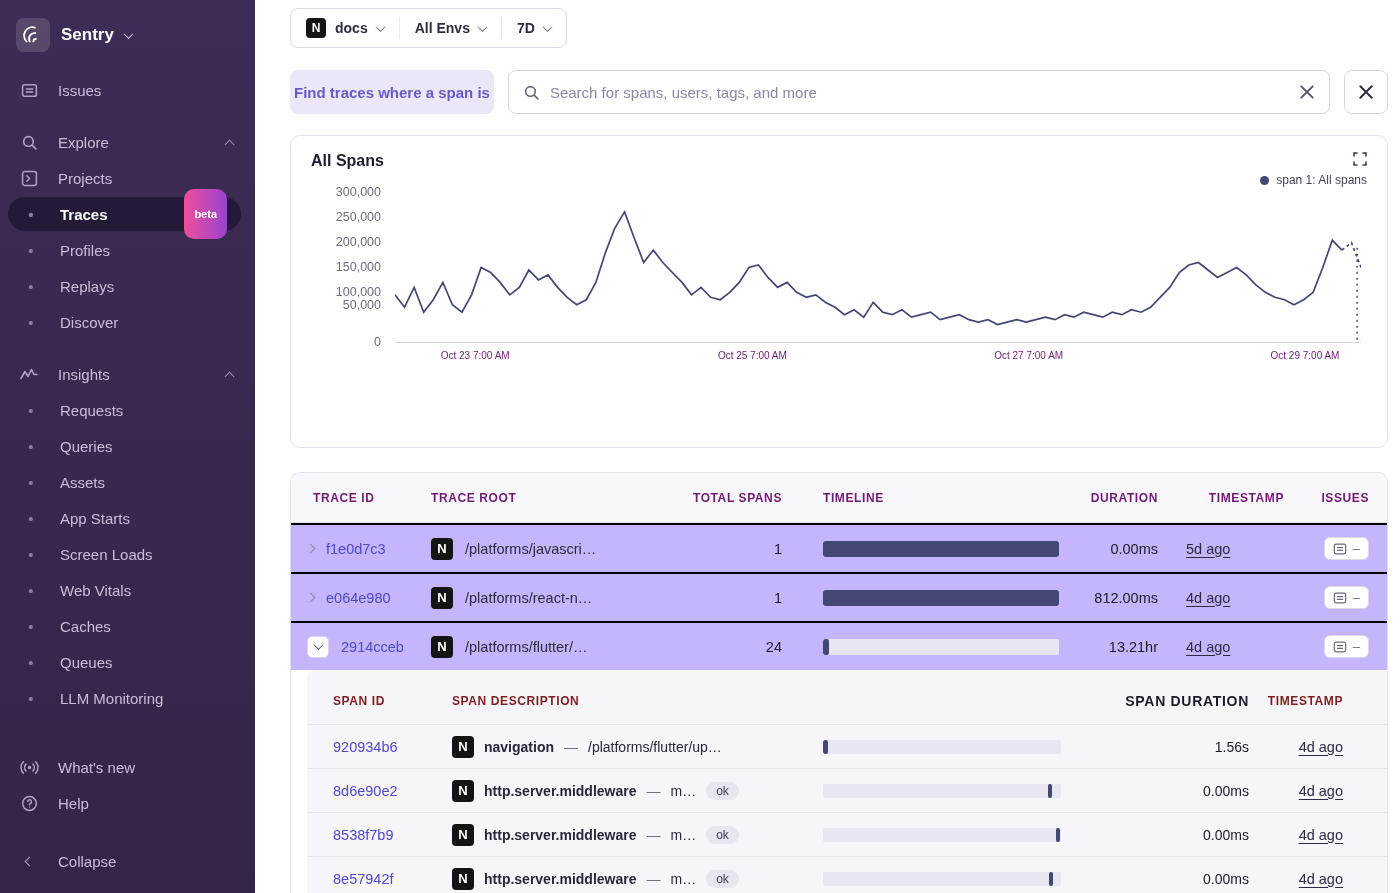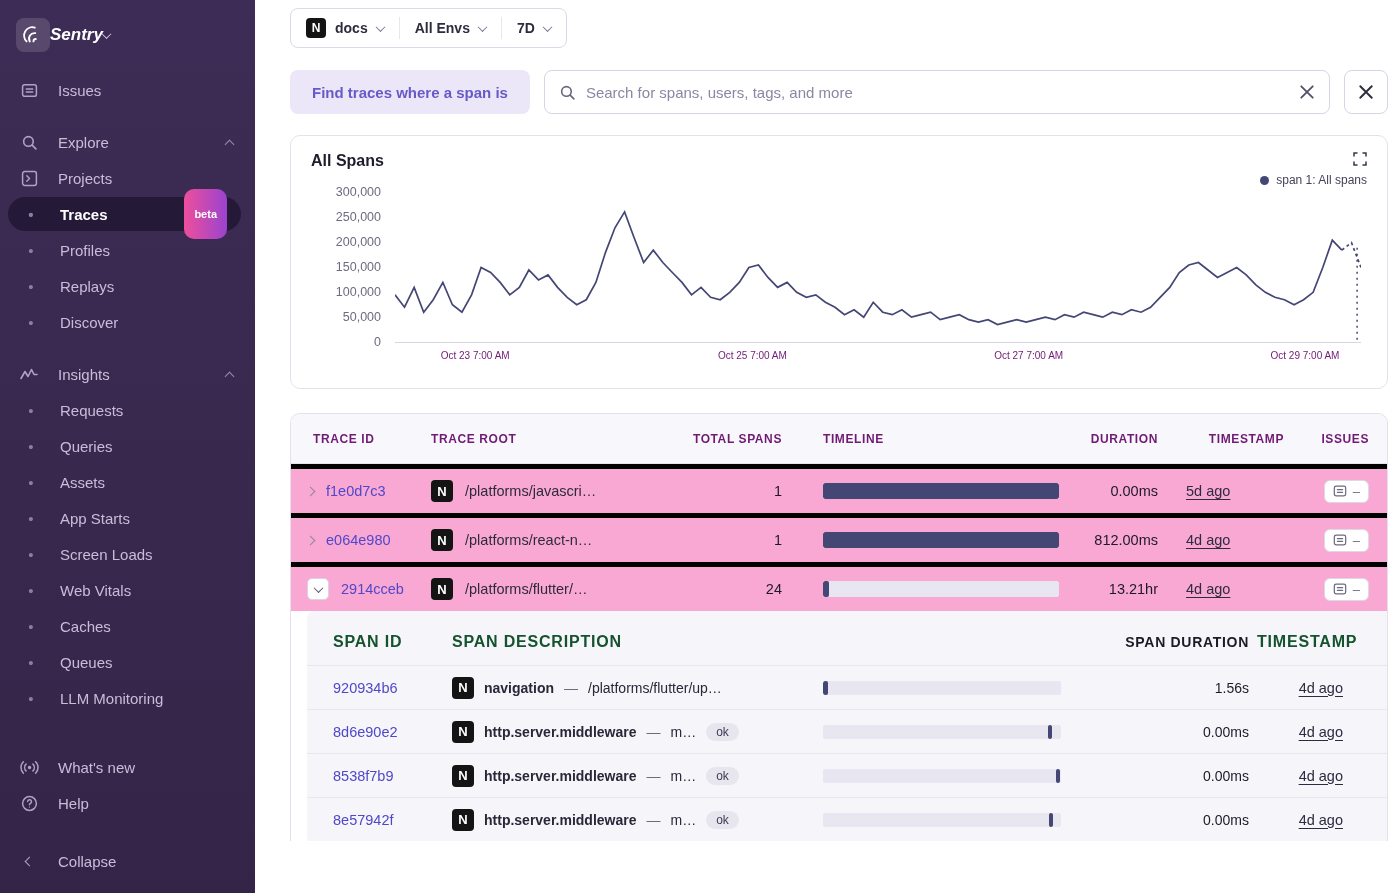--- a/index.html
+++ b/index.html
@@ -3,21 +3,21 @@
 <meta charset="utf-8">
 <style>
   * { margin:0; padding:0; box-sizing:border-box; }
   html,body { width:1400px; height:893px; overflow:hidden; background:#fff;
     font-family:"Liberation Sans", sans-serif; }
   .app { display:flex; width:1400px; height:893px; }
 
   
   .sidebar { width:255px; flex:0 0 255px; background:linear-gradient(180deg,#3d2c55,#342548);
     color:#c9bcd9; display:flex; flex-direction:column; padding:14px 0 14px; }
-  .brand { display:flex; align-items:center; padding:4px 16px 20px; cursor:pointer;font-style:italic; }
+  .brand { display:flex; align-items:center; gap:11px; padding:4px 16px 20px; cursor:pointer; }
   .logo { width:34px; height:34px; border-radius:8px; background:rgba(255,255,255,.14);
     display:flex; align-items:center; justify-content:center; }
   .brand-name { font-size:17px; font-weight:bold; color:#fff; }
   .nav { flex:1; display:flex; flex-direction:column; overflow:hidden; }
   .item { display:flex; align-items:center; height:36px; padding:0 14px 0 18px;
     font-size:15px; color:#c9bcd9; cursor:pointer; flex:0 0 36px; }
   .item .ico { width:22px; display:flex; justify-content:center; color:#b0a2c6; margin-right:18px; }
   .item.section { margin-top:16px; }
   .item .sec-chev { margin-left:auto; margin-right:8px; color:#9a8cb4; }
   .bullet { width:22px; text-align:center; color:#8b7da4; font-size:15px; margin-right:18px; }
@@ -39,60 +39,60 @@
   .main { flex:1; padding:8px 12px 0 35px; overflow:hidden; }
 
   .scope-pill { display:inline-flex; align-items:center; height:40px;
     border:1px solid #dcd8e6; border-radius:8px; background:#fff; }
   .scope-seg { display:flex; align-items:center; gap:9px; padding:0 15px; height:100%;
     cursor:pointer; font-size:14px; font-weight:bold; color:#2f2b3d; }
   .scope-div { width:1px; height:22px; background:#e9e6f0; }
   .caret { color:#7d7790; }
 
   .filter-row { display:flex; align-items:center; margin-top:22px; }
-  .find-pill { display:flex; align-items:center; height:44px; padding:0 22px;
+  .find-pill { display:flex; align-items:center; height:44px; padding:0 4px;
     background:#ebe7f8; border-radius:8px; color:#675ac8; font-weight:bold; font-size:15px;
     white-space:nowrap; cursor:default; }
   .search-box { flex:1; display:flex; align-items:center; gap:10px; height:44px; margin-left:14px;
     border:1px solid #d8d4e3; border-radius:8px; padding:0 14px; background:#fff; }
   .search-box input { flex:1; border:none; outline:none; font-size:15px; color:#2f2b3d;
     font-family:"Liberation Sans", sans-serif; background:transparent; }
   .search-box input::placeholder { color:#8d86a3; }
   .icon-btn { background:none; border:none; cursor:pointer; display:flex; align-items:center; }
   .close-btn { width:44px; height:44px; margin-left:14px; border:1px solid #d8d4e3; border-radius:8px;
     background:#fff; display:flex; align-items:center; justify-content:center; cursor:pointer; }
 
   .add-row { margin-top:11px; }
   .add-btn { display:inline-flex; align-items:center; gap:9px; height:36px; padding:0 16px;
     border:1px solid #d8d4e3; border-radius:8px; background:#fff; font-size:14px; font-weight:bold;
     color:#2f2b3d; cursor:pointer; font-family:"Liberation Sans", sans-serif; }
 
   
   .chart-card { margin-top:21px; border:1px solid #e4e1ec; border-radius:10px;
-    padding:16px 20px 10px; height:254px; }
+    padding:16px 20px 10px; height:313px; }
   .chart-head { display:flex; justify-content:space-between; align-items:flex-start; }
   .chart-title { font-size:16px; font-weight:bold; color:#1f1c2b; }
   .chart-right { display:flex; flex-direction:column; align-items:flex-end; gap:7px; }
   .legend { display:flex; align-items:center; gap:7px; font-size:12px; color:#46425a; cursor:pointer; }
   .legend-dot { width:9px; height:9px; border-radius:50%; background:#444674; }
   .chart-body { position:relative; height:185px; margin-top:6px; }
   .y-axis { position:absolute; left:0; top:0; width:70px; height:150px; }
   .y-axis span { position:absolute; right:0; font-size:12.5px; color:#6f6a80; white-space:nowrap; }
   .plot-area { position:absolute; left:84px; right:6px; top:0; height:150px;
     border-bottom:1px solid #d8d5e2; }
   .plot-area svg { width:100%; height:100%; display:block; }
   .x-axis { position:absolute; left:84px; right:6px; top:157px; height:20px; }
   .x-axis span { position:absolute; transform:translateX(-50%); font-size:10px; color:#701a75;
     white-space:nowrap; }
 
   
   .table-card { margin-top:24px; border:1px solid #e4e1ec; border-bottom:none;
     border-radius:10px 10px 0 0; overflow:hidden; }
   .t-row { display:grid; grid-template-columns:140px 250px 105px 285px 115px 120px 83px;
-    align-items:center; height:49px; border-top:5px solid #000000; background:#f9a8d4; }
+    align-items:center; height:49px; border-top:2px solid #000000; background:#c4b5fd; }
   .t-head { height:50px; background:#f8f7fb; border-top:none; border-bottom:1px solid #e7e4ef; }
   .hc { font-size:12px; font-weight:bold; color:#701a75; letter-spacing:.05em; }
   .hc1 { padding-left:22px; } .hc3 { text-align:right; padding-right:4px; }
   .hc4 { padding-left:37px; } .hc5 { text-align:right; padding-right:28px; }
   .hc6 { text-align:right; padding-right:22px; } .hc7 { text-align:right; padding-right:20px; }
   .rc1 { display:flex; align-items:center; gap:12px; padding-left:16px; color:#8c86a0; }
   .rc2 { display:flex; align-items:center; gap:12px; font-size:14.5px; color:#2e2a3e; }
   .rc3 { text-align:right; padding-right:4px; font-size:14.5px; color:#1d1a27; }
   .rc5 { text-align:right; padding-right:28px; font-size:14.5px; color:#1d1a27; }
   .rc6 { padding-right:22px; }
@@ -108,21 +108,21 @@
     border-radius:2px; overflow:hidden; }
   .fill { position:absolute; top:0; height:100%; background:#444674; border-radius:2px; }
   .issues-chip { display:flex; align-items:center; gap:6px; border:1px solid #dcd9e6; border-radius:6px;
     padding:3px 8px; color:#6f6a80; font-size:13px; background:#fff; cursor:pointer; }
 
   
   .subtable { margin-left:16px; background:#f6f5fa; border-radius:8px 0 0 0; padding-top:8px; }
   .s-row { display:grid; grid-template-columns:145px 370px 250px 185px 132px; align-items:center;
     height:44px; border-top:1px solid #e9e6f0; }
   .s-head { height:46px; border-top:none; }
-  .sh { font-size:16px; font-weight:bold; color:#14532d; letter-spacing:.05em; }
+  .sh { font-size:12px; font-weight:bold; color:#7f1d1d; letter-spacing:.05em; }
   .sc1 { padding-left:26px; }
   .sc2 { display:flex; align-items:center; gap:10px; font-size:14px; color:#2a2738; }
   .sc2 .op { font-weight:bold; }
   .sc2 .sep { color:#6f6a80; }
   .sc3 .track { margin-left:1px; width:238px; height:14px; }
   .sc4 { text-align:right; padding-right:8px; font-size:14px; color:#1d1a27; }
   .sc5 { text-align:right; padding-right:46px; }
   .chip { background:#e7e5ee; color:#3f3b52; font-size:12px; border-radius:10px; padding:2px 10px; }
   .ellip { white-space:nowrap; overflow:hidden; text-overflow:ellipsis; }
 </style>
@@ -322,21 +322,21 @@
           </div>
         </div>
       </div>
       <div class="chart-body">
         <div class="y-axis" id="y-axis">
             <span style="top: -8px;">300,000</span>
             <span style="top: 17px;">250,000</span>
             <span style="top: 42px;">200,000</span>
             <span style="top: 67px;">150,000</span>
             <span style="top: 92px;">100,000</span>
-            <span style="top: 117px;">50,000</span>
+            <span style="top: 105px;">50,000</span>
             <span style="top: 142px;">0</span>
           </div>
         <div class="plot-area">
           <svg id="plot-svg" viewBox="0 0 993 150" preserveAspectRatio="none">
               <polyline points="0.0,102.5 9.8,115.0 19.7,95.0 29.5,120.0 39.3,107.5 49.2,90.0 59.0,112.5 68.8,120.0 78.7,102.5 88.5,75.0 98.3,80.0 108.1,90.0 118.0,102.5 127.8,95.0 137.6,77.5 147.5,87.5 157.3,82.5 167.1,95.0 177.0,105.0 186.8,112.5 196.6,107.5 206.5,90.0 216.3,60.0 226.1,35.0 236.0,19.0 245.8,45.0 255.6,70.0 265.5,57.5 275.3,70.0 285.1,80.0 295.0,90.0 304.8,102.5 314.6,95.0 324.4,105.0 334.3,107.5 344.1,100.0 353.9,90.0 363.8,75.0 373.6,72.5 383.4,85.0 393.3,95.0 403.1,90.0 412.9,100.0 422.8,105.0 432.6,102.5 442.4,110.0 452.3,115.0 462.1,122.5 471.9,117.5 481.8,125.0 491.6,110.0 501.4,120.0 511.2,122.5 521.1,117.5 530.9,125.0 540.7,122.5 550.6,120.0 560.4,127.5 570.2,125.0 580.1,122.5 589.9,127.5 599.7,130.0 609.6,127.5 619.4,132.5 629.2,130.0 639.1,127.5 648.9,130.0 658.7,127.5 668.6,125.0 678.4,127.5 688.2,122.5 698.0,125.0 707.9,120.0 717.7,122.5 727.5,125.0 737.4,120.0 747.2,122.5 757.0,117.5 766.9,120.0 776.7,115.0 786.5,105.0 796.4,95.0 806.2,80.0 816.0,72.5 825.9,70.0 835.7,77.5 845.5,85.0 855.4,80.0 865.2,75.0 875.0,82.5 884.9,92.5 894.7,100.0 904.5,105.0 914.3,107.5 924.2,112.5 934.0,107.5 943.8,100.0 953.7,75.0 963.5,47.5 973.3,57.5" fill="none" stroke="#444674" stroke-width="1.7" vector-effect="non-scaling-stroke"></polyline>
               <polyline points="973.3,57.5 983.2,50.0 993.0,75.0" fill="none" stroke="#444674" stroke-width="1.7" stroke-dasharray="3 3" vector-effect="non-scaling-stroke"></polyline>
               <line x1="989" x2="989" y1="55" y2="150" stroke="#3f3d66" stroke-width="1.4" stroke-dasharray="2 4" vector-effect="non-scaling-stroke"></line>
             </svg>
         </div>
         <div class="x-axis" id="x-axis">

